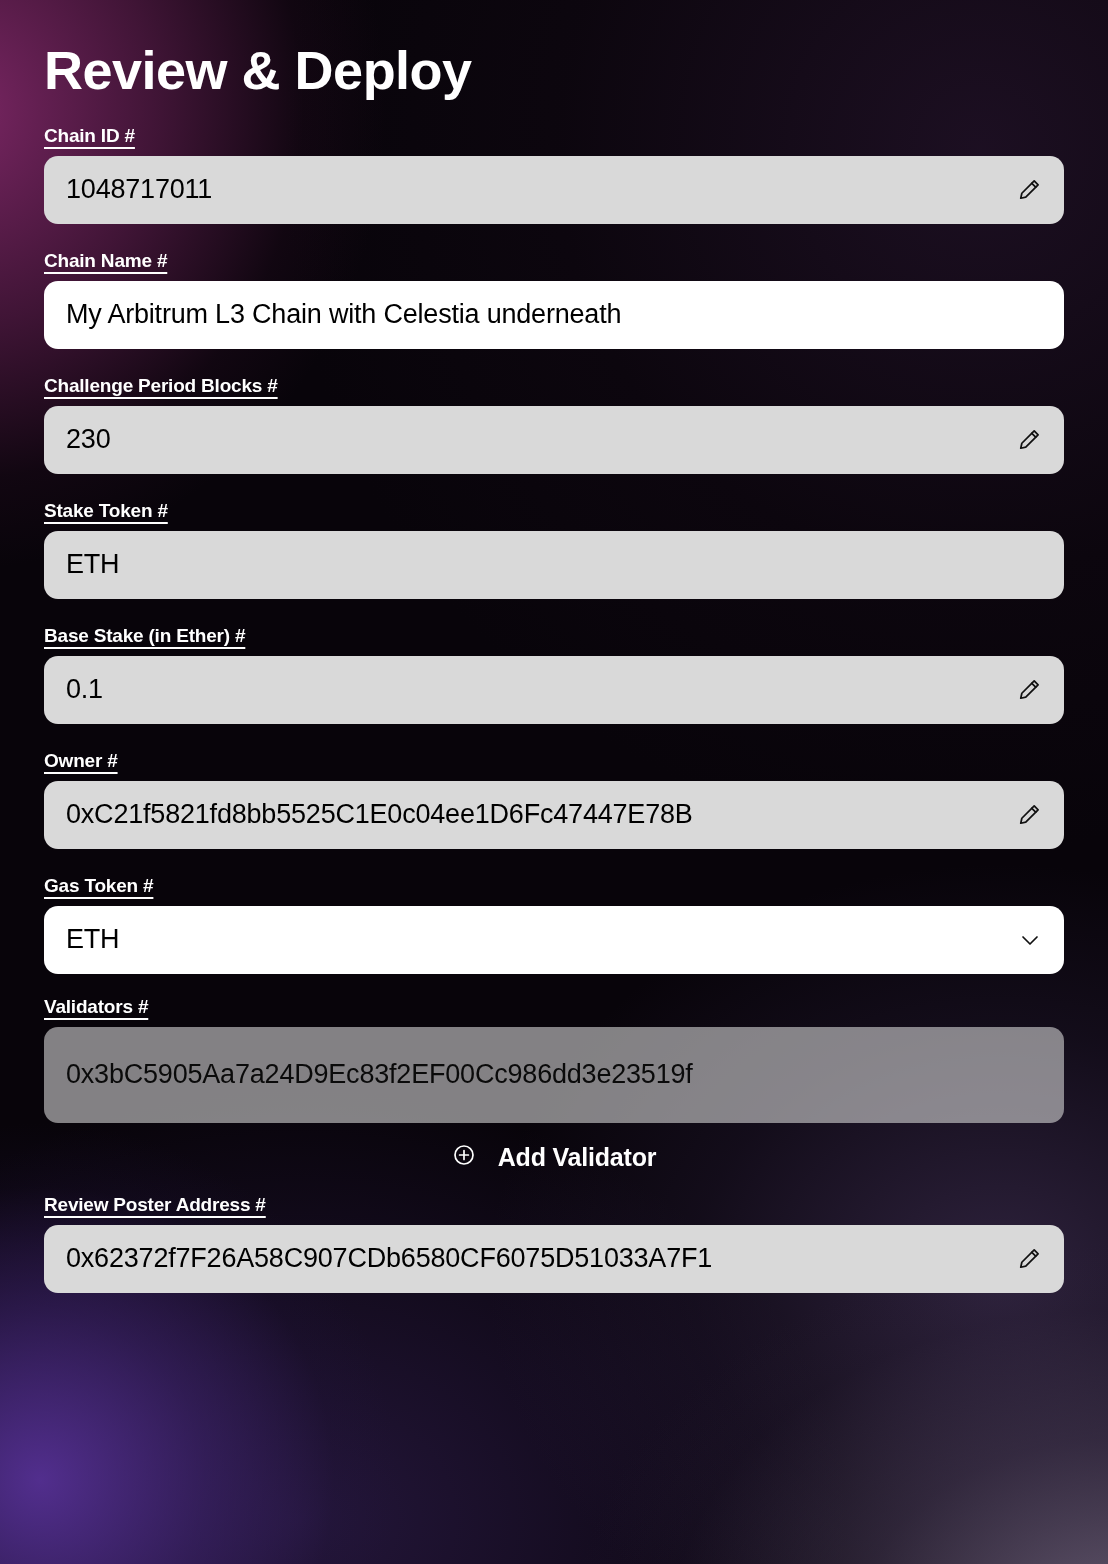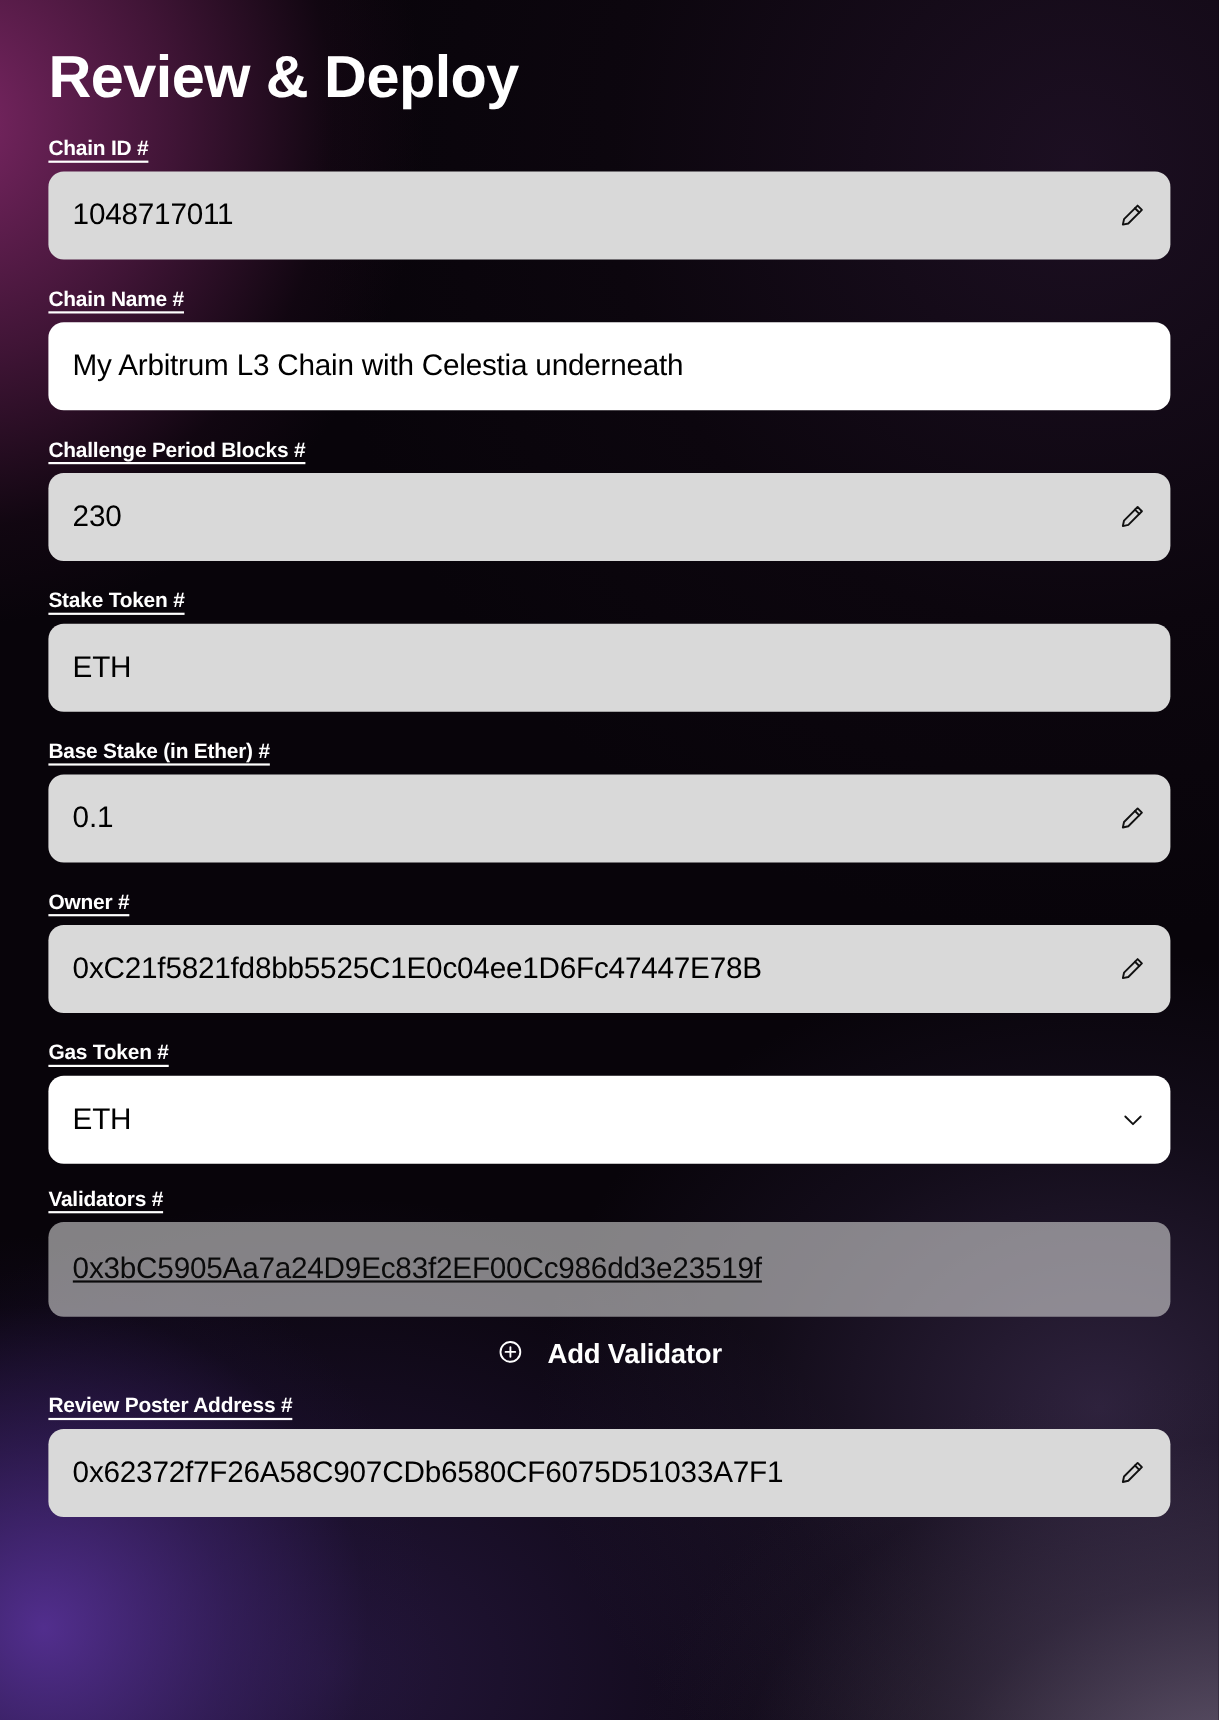--- a/index.html
+++ b/index.html
@@ -62,38 +62,37 @@
     text-underline-offset: 5px;
     text-decoration-thickness: 2px;
     letter-spacing: -0.2px;
     display: inline-block;
     margin-bottom: 9px;
   }
 
   .field-box {
     position: relative;
     width: 1020px;
-    height: 80px;
+    height: 68px;
     border-radius: 14px;
     display: flex;
     align-items: center;
     padding: 0 22px;
     background: #d9d9d9;
     color: #000000;
     font-size: 27px;
     letter-spacing: -0.2px;
   }
 
   .field-box.white { background: #ffffff; }
 
   .field-box.muted {
     background: rgba(214, 214, 214, 0.60);
-    height: 86px;
+    height: 96px;
     color: rgba(0, 0, 0, 0.92);
-    text-decoration: underline;
   }
 
   .field-value {
     white-space: nowrap;
     overflow: hidden;
     text-overflow: ellipsis;
   }
 
   
   .edit-icon {

